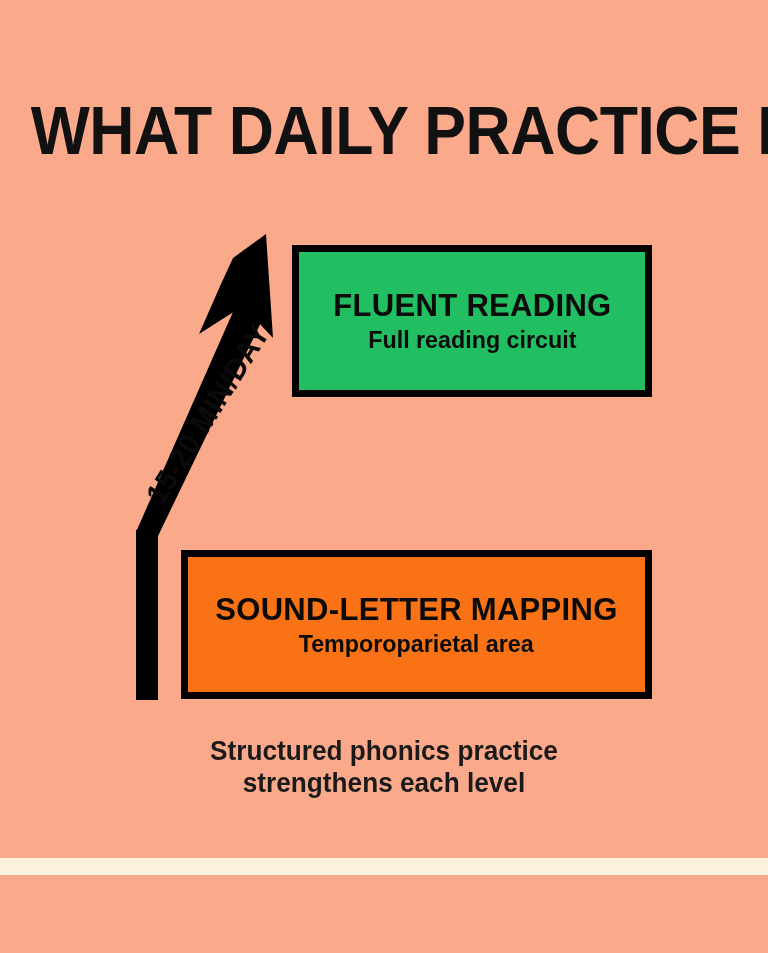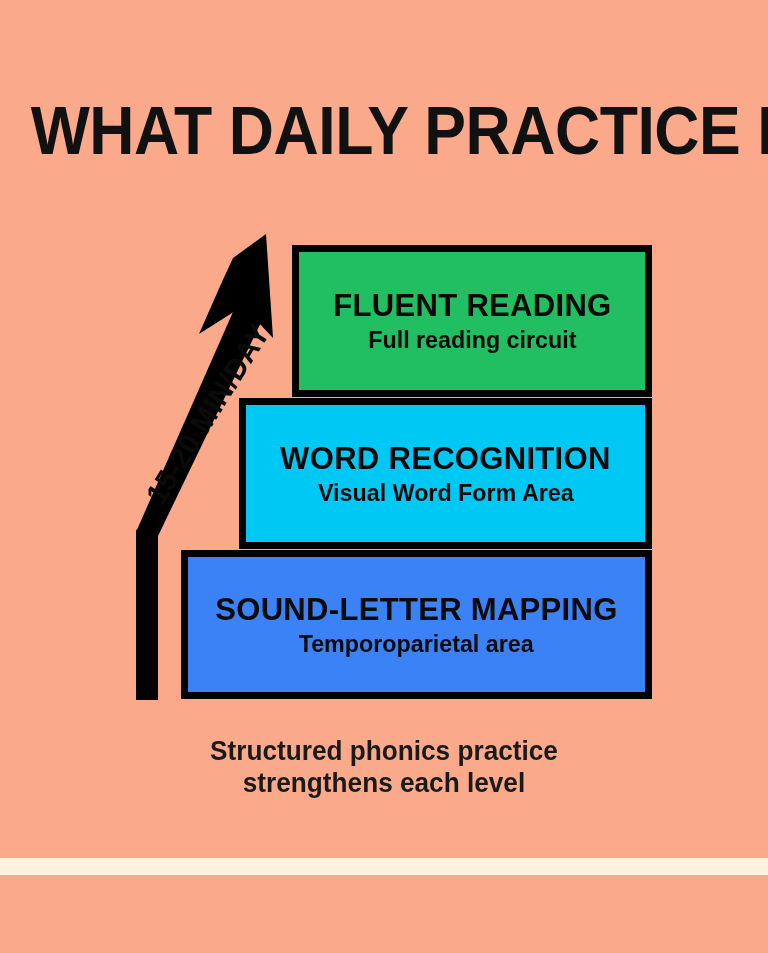--- a/index.html
+++ b/index.html
@@ -190,26 +190,22 @@
     <path d="M 166 4 L 173 108 L 143 76 L 99 104 L 121 54 L 133 28 Z" fill="#000000"></path>
   </svg>
 
   <div id="arrow-label">15-20 MIN/DAY</div>
 
   <div id="block-top" class="block" style="background: rgb(34, 190, 98); border-color: rgb(0, 0, 0);">
     <div class="block-title">FLUENT READING</div>
     <div class="block-sub">Full reading circuit</div>
   </div>
 
-  <div id="block-mid" class="block" style="background: rgb(0, 200, 245); border-color: rgb(0, 0, 0);">
-    <div class="block-title">WORD RECOGNITION</div>
-    <div class="block-sub">Visual Word Form Area</div>
-  </div>
-
-  <div id="block-bot" class="block" style="background: #3b82f6; border-color: rgb(0, 0, 0);">
+
+  <div id="block-bot" class="block" style="background: #f97316; border-color: rgb(0, 0, 0);">
     <div class="block-title">SOUND-LETTER MAPPING</div>
     <div class="block-sub">Temporoparietal area</div>
   </div>
 
   <div id="caption">
     <div>Structured phonics practice</div>
     <div>strengthens each level</div>
   </div>
 
   <div id="footer-band" style="background: rgb(253, 241, 223);"></div>

